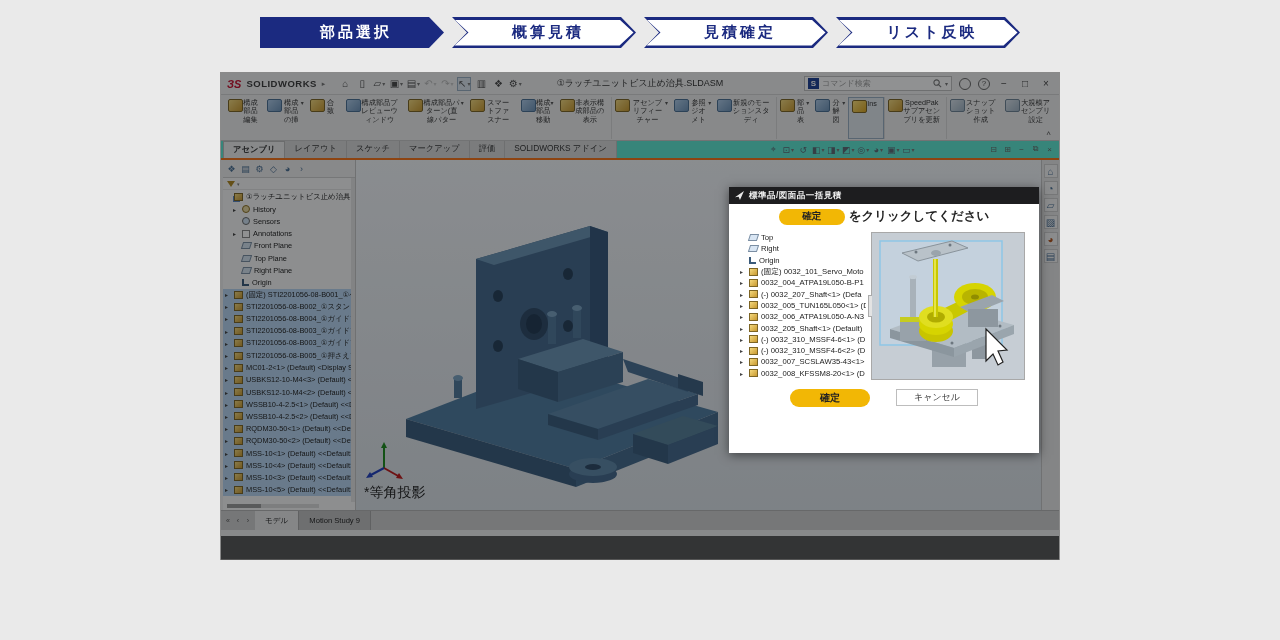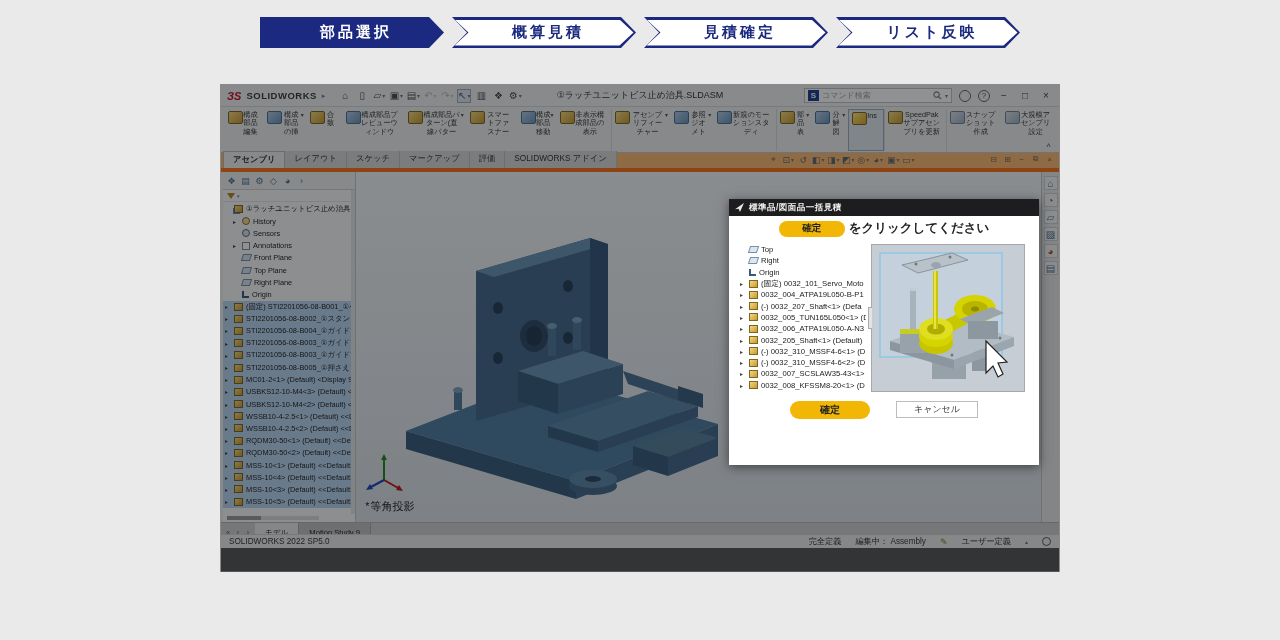--- a/index.html
+++ b/index.html
@@ -13,21 +13,21 @@
     clip-path:polygon(0 0, calc(100% - 15px) 0, 100% 50%, calc(100% - 15px) 100%, 0 100%, 15px 50%); }
   .bc-inner { position:absolute; inset:2.5px; background:#ffffff;
     clip-path:polygon(0 0, calc(100% - 14px) 0, 100% 50%, calc(100% - 14px) 100%, 0 100%, 14px 50%); }
   .bc-step:first-child .bc-outer { clip-path:polygon(0 0, calc(100% - 15px) 0, 100% 50%, calc(100% - 15px) 100%, 0 100%); }
   .bc-step:first-child .bc-inner { display:none; }
   .bc-label { position:absolute; inset:0; display:flex; align-items:center; justify-content:center;
     font-size:15px; font-weight:bold; letter-spacing:3px; color:var(--navy); padding-left:8px; }
   .bc-step.active .bc-label { color:#fff; }
 
   
-  .sw-window { position:absolute; left:220px; top:84px; width:840px; height:488px; background:#f0f0f0; border:1px solid #8a8a8a; }
+  .sw-window { position:absolute; left:220px; top:72px; width:840px; height:488px; background:#f0f0f0; border:1px solid #8a8a8a; }
 
   .titlebar { position:absolute; left:0; top:0; right:0; height:22px; background:#f2f2f2; border-bottom:1px solid #d6d6d6;
     display:flex; align-items:center; padding:0 6px; gap:5px; }
   .logo-ds { color:#c8102e; font-weight:bold; font-style:italic; font-size:11px; }
   .logo-text { color:#3a3a3a; font-weight:bold; font-size:9.5px; letter-spacing:0.5px; }
   .logo-chev { font-size:7px; color:#777; }
   .qat { display:flex; align-items:center; gap:3px; margin-left:8px; }
   .gicon { display:inline-flex; align-items:center; justify-content:center; width:14px; height:14px;
     font-size:10px; color:#4a4a4a; }
   .gicon.dropdown::after { content:"▾"; font-size:6px; color:#777; margin-left:1px; }
@@ -57,21 +57,21 @@
   .icon-insert-component, .icon-component-preview, .icon-move-component, .icon-reference-geometry,
   .icon-motion-study, .icon-exploded-view { background:linear-gradient(135deg,#aecbe8,#6e93b8); border-color:#4a6f94; }
   .icon-instant3d { background:linear-gradient(135deg,#ffe27a,#d9a520); }
   .icon-snapshot, .icon-large-assembly { background:linear-gradient(135deg,#d9e2ea,#9fb2c2); border-color:#6e8396; }
   .rlabel { font-size:7.2px; line-height:1.15; text-align:center; color:#333; max-height:25px; overflow:hidden; }
   .rdrop { font-size:6px; color:#555; height:7px; visibility:hidden; }
   .rbtn.dropdown .rdrop { visibility:visible; }
   .ribbon-collapse { margin-left:auto; align-self:flex-end; font-size:8px; color:#555; padding:0 6px 2px; }
 
   
-  .tabrow { position:absolute; left:0; top:68px; right:0; height:19px; background:#fdba74; border-bottom:4px solid #f97316;
+  .tabrow { position:absolute; left:0; top:68px; right:0; height:19px; background:#5eead4; border-bottom:2px solid #f97316;
     display:flex; align-items:flex-end; padding:0 4px 0 2px; }
   .rtab { font-size:8.3px; color:#333; padding:2px 9px 3px; border-right:1px solid #c2c2c2; background:#d9d9d9; }
   .rtab.active { background:#f0f0f0; border:1px solid #bcbcbc; border-bottom:none; font-weight:bold; }
   .view-toolbar { display:flex; align-items:center; gap:2px; margin-left:150px; padding-bottom:2px; }
   .view-toolbar .gicon { color:#5c6a76; font-size:9px; width:13px; height:13px; }
   .docwin-ctls { margin-left:auto; display:flex; align-items:center; gap:3px; padding-bottom:2px; }
   .docwin-ctls .gicon { font-size:8px; color:#666; width:11px; }
 
   
   .mainarea { position:absolute; left:0; top:87px; right:0; height:350px; }
@@ -98,21 +98,21 @@
   .icon-history { width:8px; height:8px; border:1px solid #8a6d1f; background:#e9d9a0; border-radius:50%; }
   .icon-sensors { width:8px; height:8px; border:1px solid #666; border-radius:50%; background:#cfe2f3; }
   .icon-annotations { width:8px; height:8px; border:1px solid #888; background:#fff; }
   .lp-hscroll { position:absolute; left:4px; bottom:2px; width:92px; height:4px; background:#dcdcdc; }
   .lp-hscroll .thumb { width:34px; height:4px; background:#9c9c9c; }
   .lp-vscroll { position:absolute; right:0; top:18px; bottom:8px; width:4px; background:#e6e6e6; }
 
   .canvas { position:absolute; left:135px; top:0; right:18px; bottom:0; background:linear-gradient(#f4f7fa,#dde3e9); overflow:hidden; }
   .model-svg { position:absolute; left:42px; top:4px; }
   .triad { position:absolute; left:6px; bottom:28px; }
-  .view-label { position:absolute; left:8px; bottom:8px; font-size:11px; color:#222;font-family:Liberation Mono, monospace; }
+  .view-label { position:absolute; left:8px; bottom:8px; font-size:14px; color:#222; }
 
   .taskpane-strip { position:absolute; right:0; top:0; width:18px; bottom:0; background:#e9e9e9; border-left:1px solid #c5c5c5;
     display:flex; flex-direction:column; align-items:center; gap:3px; padding-top:4px; }
   .taskpane-strip .gicon { width:14px; height:14px; font-size:10px; color:#4a6f94; border:1px solid #cfcfcf; background:#f6f6f6; }
   .icon-appearances { color:#b3541e !important; }
 
   
   .doctabs { position:absolute; left:0; top:437px; right:0; height:20px; background:#cfcfcf; border-top:1px solid #b5b5b5;
     display:flex; align-items:stretch; }
   .doctabs .gicon { width:10px; font-size:7px; color:#555; height:auto; }
@@ -566,31 +566,20 @@
     <div style="display:flex;">
         <div class="dtab active">
     <span>モデル</span>
   </div>
         <div class="dtab">
     <span>Motion Study 9</span>
   </div>
       </div>
   </div>
 
-  <div class="statusbar">
-    <span>SOLIDWORKS 2022 SP5.0</span>
-    <div class="sb-right">
-      <span>完全定義</span>
-      <span>編集中： Assembly</span>
-      <span class="sb-icon">✎</span>
-      <span>ユーザー定義</span>
-      <span class="mini-caret">▴</span>
-      <span class="sb-globe"></span>
-    </div>
-  </div>
 
   <div class="bottom-band"></div>
 
   <div class="dim-overlay"></div>
 
   <div class="dialog">
     <div class="dlg-title">
       <span class="dlg-logo"></span>
       <span class="dlg-title-text">標準品/図面品一括見積</span>
     </div>

